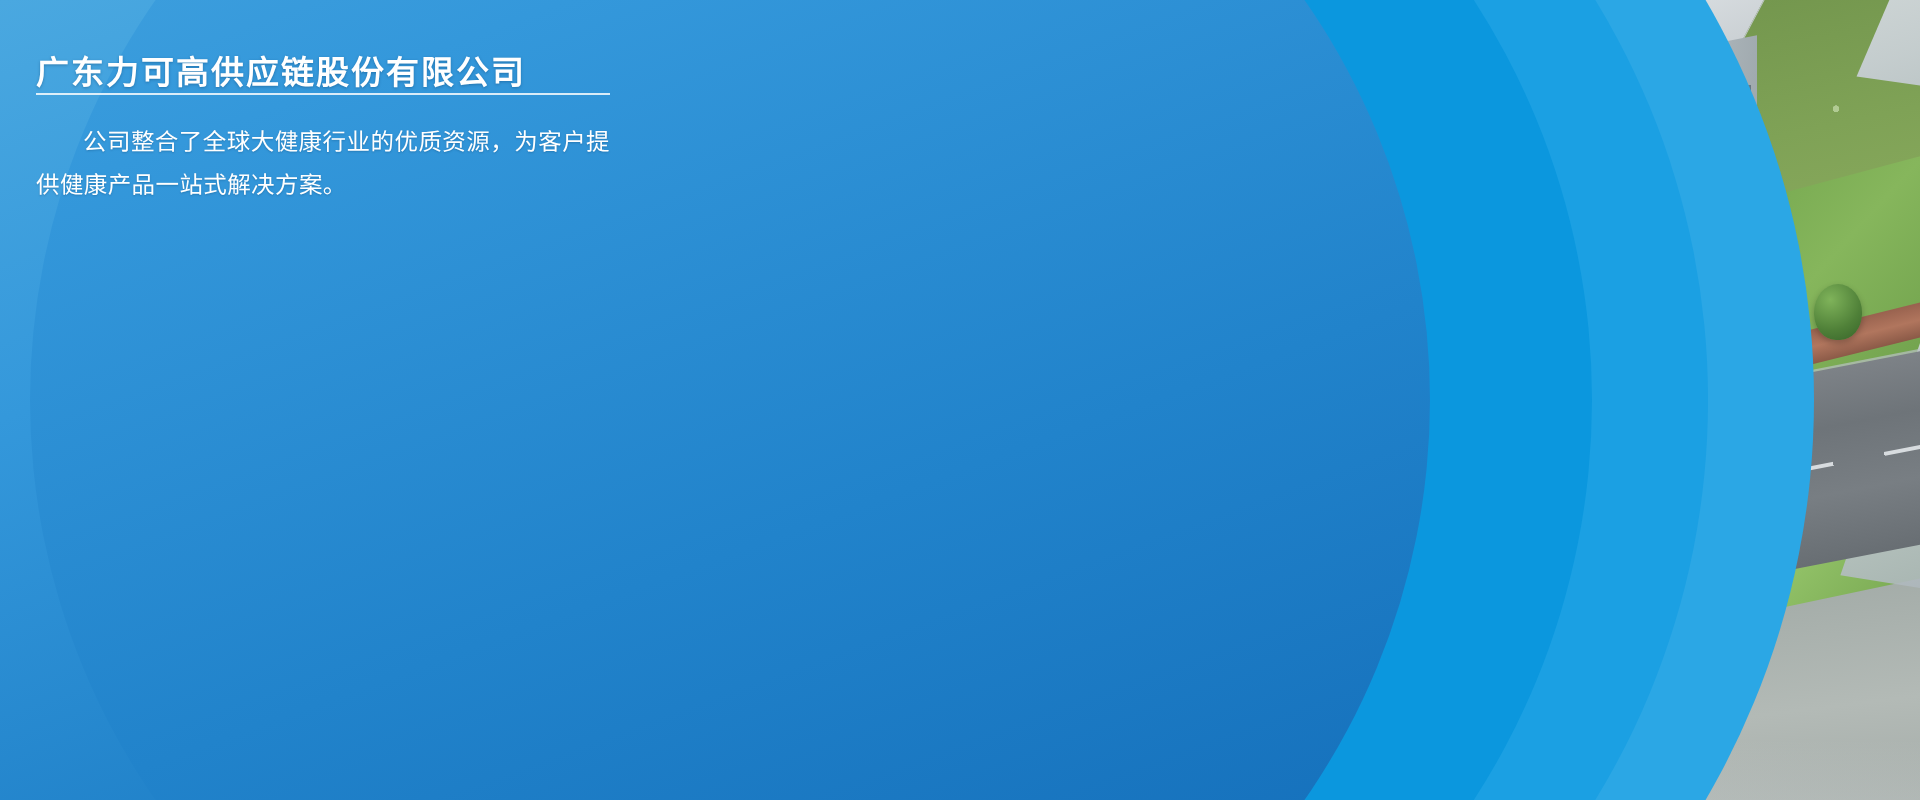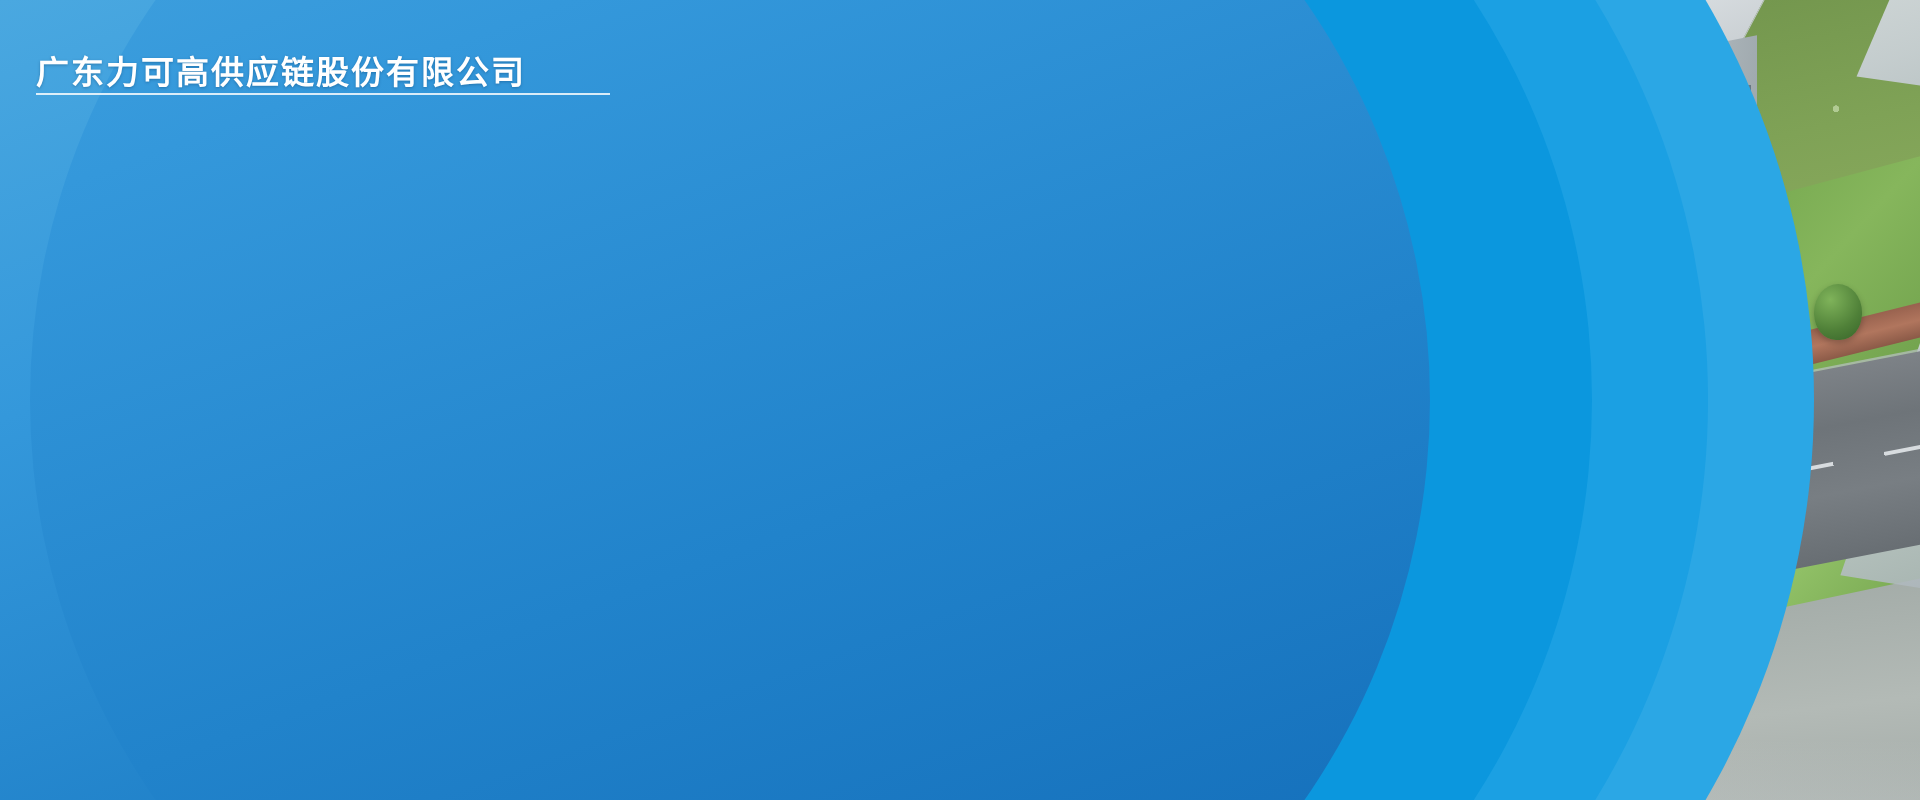--- a/index.html
+++ b/index.html
@@ -438,15 +438,16 @@
   <div class="arc arc-2"></div>
   <div class="arc arc-1"></div>
   <div class="arc arc-cover"></div>
 
   <div class="text-col">
     <h1 class="title">广东力可高供应链股份有限公司</h1>
 
     <hr class="rule">
 
 
+    <p class="para">公司整合了全球大健康行业的优质资源，为客户提供健康产品一站式解决方案。</p>
   </div>
 
 </div>
 
 </body></html>

